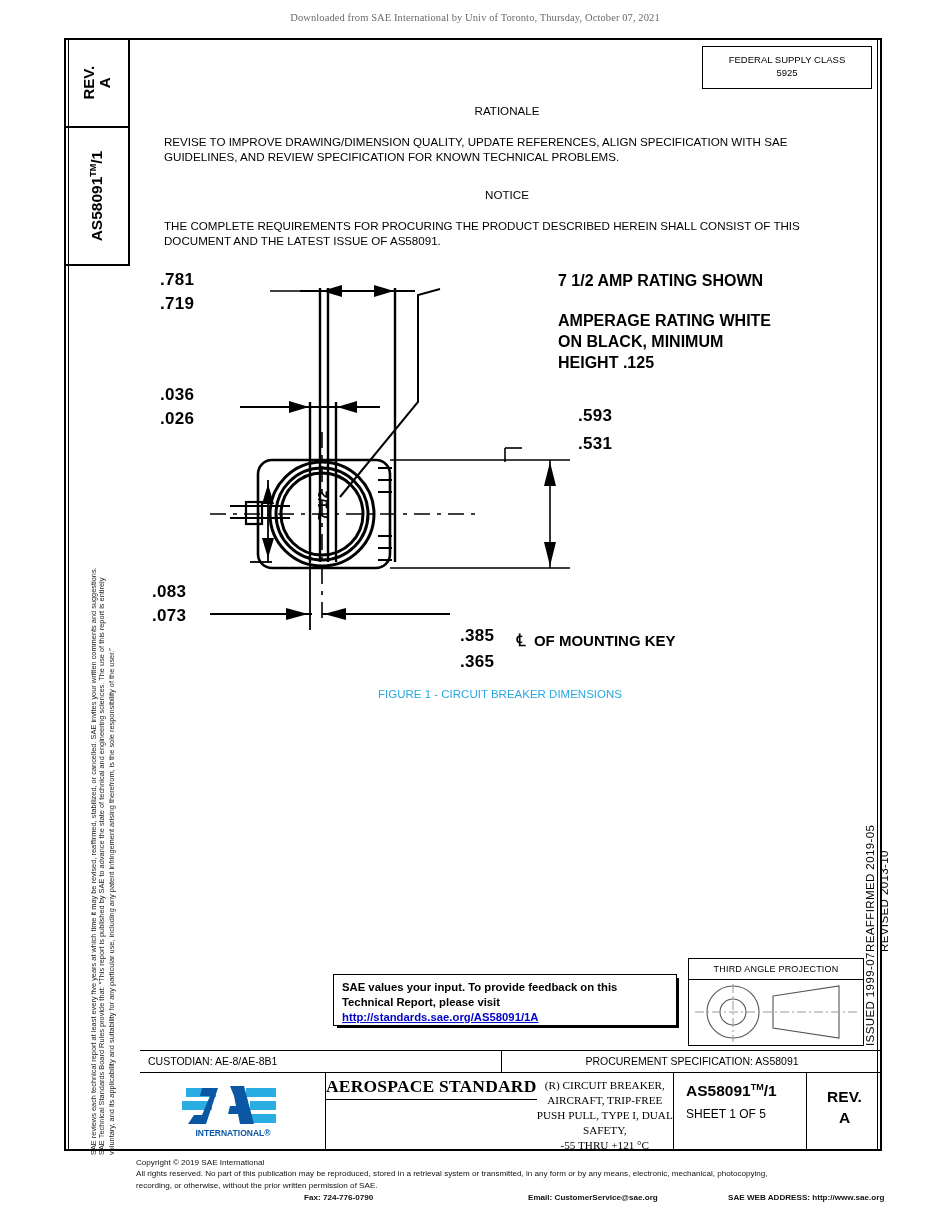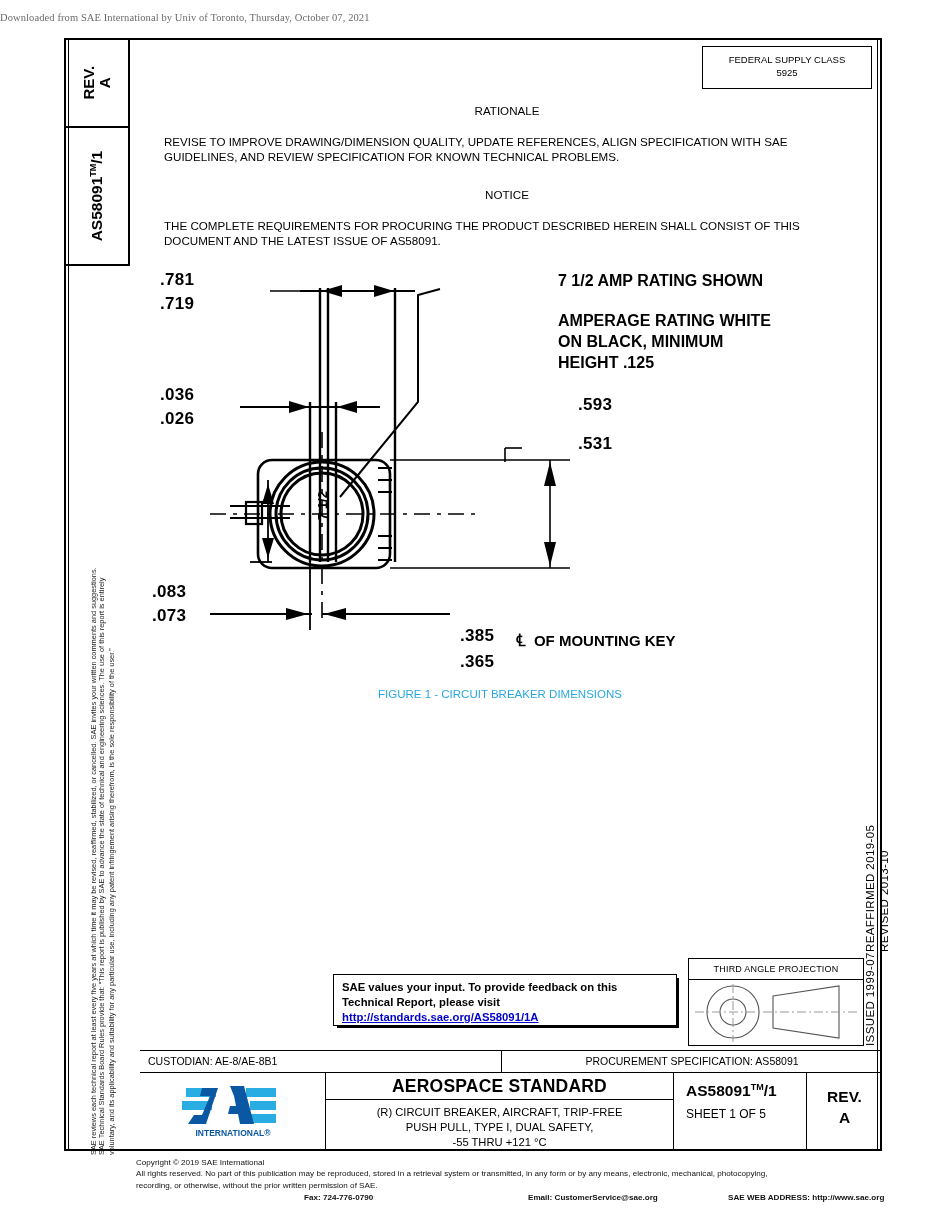--- a/index.html
+++ b/index.html
@@ -15,20 +15,21 @@
     color: #000;
     overflow: hidden;
   }
 
   
   .dl-banner {
     position: absolute;
     top: 12px;
     left: 0;
     width: 950px;
+    text-align: center;
     font-family: "Liberation Serif", serif;
     font-size: 10.5px;
     color: #6b6b6b;
     letter-spacing: .1px;
   }
 
   
   .frame-outer {
     position: absolute;
     left: 64px;
@@ -275,21 +276,22 @@
     box-sizing: border-box;
     display: flex;
     align-items: center;
     justify-content: center;
   }
   .tb-mid {
     width: 348px;
     border-right: 1.5px solid #000;
     box-sizing: border-box;
     display: flex;
-    flex-direction: column;
+    flex-direction: row;
+    font-family: Liberation Serif, serif;
   }
   .tb-as {
     height: 26px;
     border-bottom: 1.5px solid #000;
     text-align: center;
     font-weight: bold;
     font-size: 17.5px;
     line-height: 26px;
     letter-spacing: .2px;
   }
@@ -460,21 +462,21 @@
 
   </svg>
 
   
   <div class="dimtext" style="left:10px; top:8px;">.781</div>
   <div class="dimtext" style="left:10px; top:32px;">.719</div>
 
   <div class="dimtext" style="left:10px; top:123px;">.036</div>
   <div class="dimtext" style="left:10px; top:147px;">.026</div>
 
-  <div class="dimtext" style="left:428px; top:133px;text-align:right;">.593</div>
+  <div class="dimtext" style="left:428px; top:144px;text-align:right;">.593</div>
   <div class="dimtext" style="left:428px; top:172px;">.531</div>
 
   <div class="dimtext" style="left:2px; top:320px;">.083</div>
   <div class="dimtext" style="left:2px; top:344px;">.073</div>
 
   <div class="dimtext" style="left:310px; top:364px;">.385</div>
   <div class="dimtext" style="left:310px; top:390px;">.365</div>
 
   
   <div class="notetext" style="left:408px; top:8px;">7 1/2 AMP RATING SHOWN</div>

